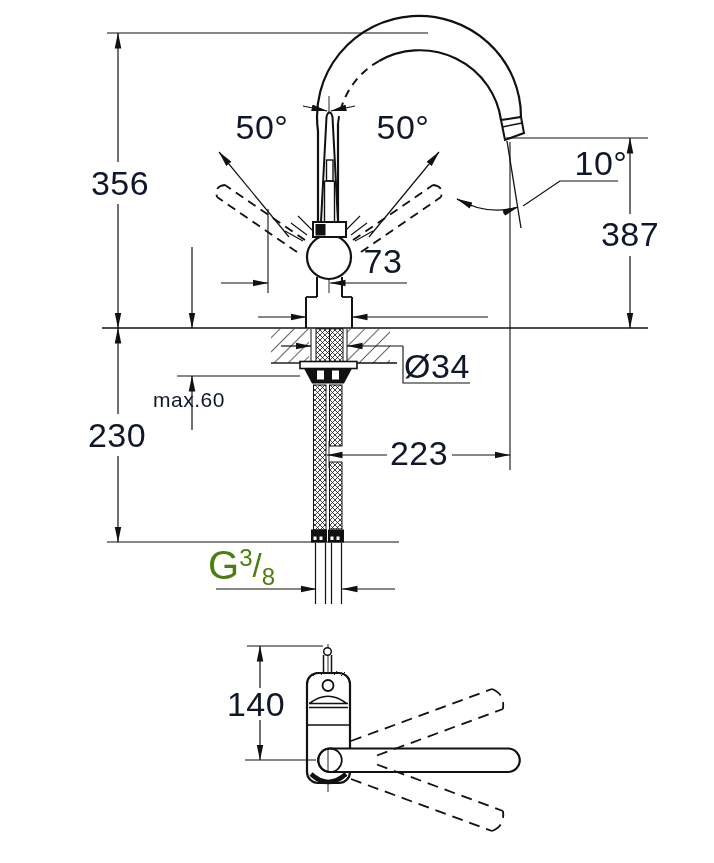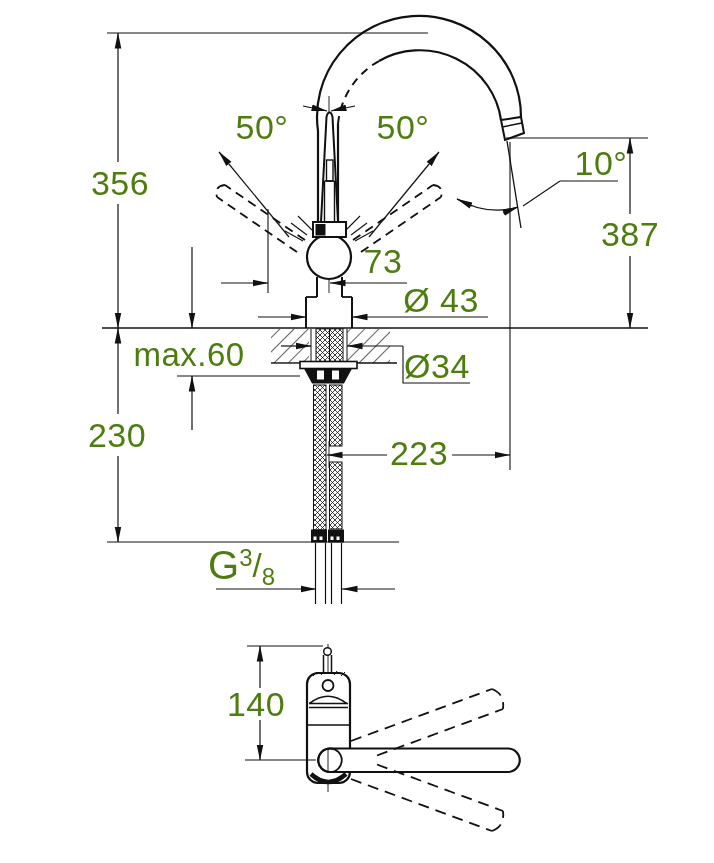--- a/index.html
+++ b/index.html
@@ -4,23 +4,23 @@
 <style>
   html,body{margin:0;padding:0;background:#fff;}
   .stage{
     position:relative;width:714px;height:863px;background:#fff;
     font-family:"Liberation Sans",sans-serif;color:#111;overflow:hidden;
   }
   .stage svg{position:absolute;left:0;top:0;}
   .lbl{
     position:absolute;transform:translate(-50%,-50%);
     font-size:34px;line-height:1;white-space:nowrap;letter-spacing:0.5px;
-    color:#4d7c0f;
+    color:#0f172a;
   }
-  .lbl.mid{font-size:33px;}
+  .lbl.mid{font-size:21px;margin-top:45px;}
   .gthread{
     position:absolute;left:208px;top:545px;font-size:40px;line-height:1;
     white-space:nowrap;color:#4d7c0f;
   }
   .gthread .sup{font-size:24px;vertical-align:13px;}
   .gthread .slash{font-size:33px;vertical-align:2px;}
   .gthread .sub{font-size:24px;vertical-align:-6px;}
 </style>
 </head>
 <body>
@@ -207,21 +207,20 @@
   </g>
 </svg>
 
   <span class="lbl" style="left:120px;top:183px">356</span>
   <span class="lbl" style="left:117px;top:435px">230</span>
   <span class="lbl mid" style="left:189px;top:354px">max.60</span>
   <span class="lbl" style="left:262px;top:127px">50°</span>
   <span class="lbl" style="left:403px;top:127px">50°</span>
   <span class="lbl" style="left:601px;top:163px">10°</span>
   <span class="lbl" style="left:383px;top:261px">73</span>
-  <span class="lbl" style="left:441px;top:300px">Ø 43</span>
   <span class="lbl" style="left:437px;top:366px">Ø34</span>
   <span class="lbl" style="left:630px;top:234px">387</span>
   <span class="lbl" style="left:419px;top:453px">223</span>
   <span class="lbl" style="left:256px;top:704px">140</span>
 
   <span class="gthread"><span>G</span><span class="sup">3</span><span class="slash">/</span><span class="sub">8</span></span>
 
 </div>
 
 </body></html>

